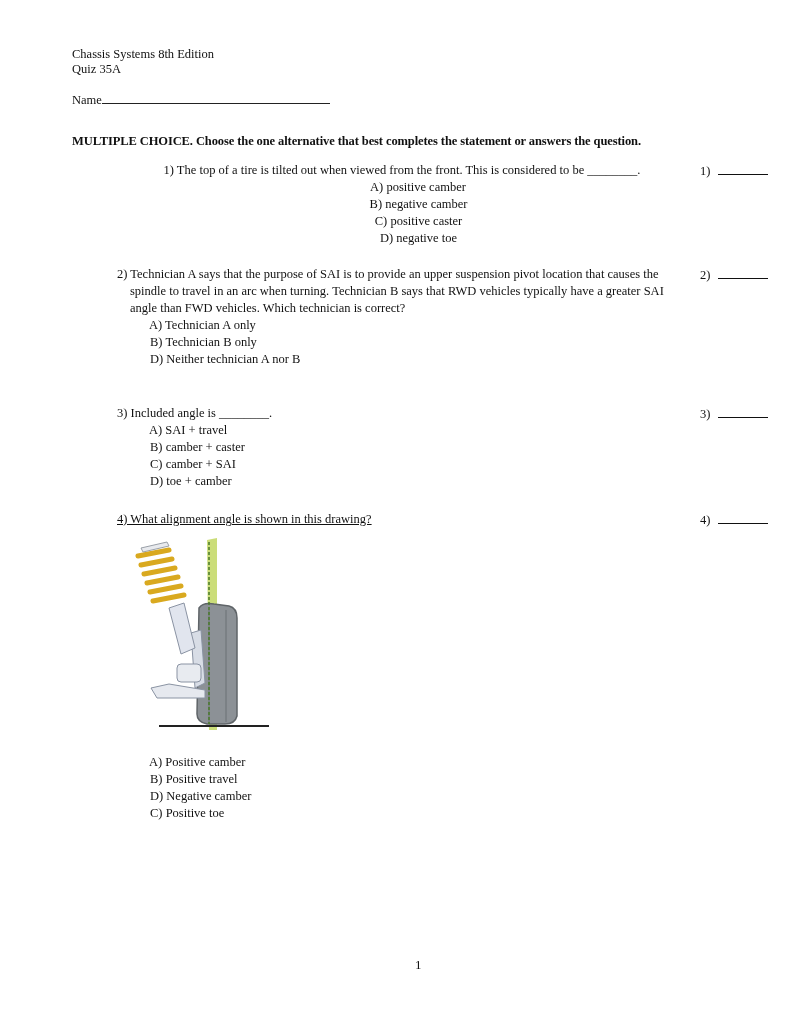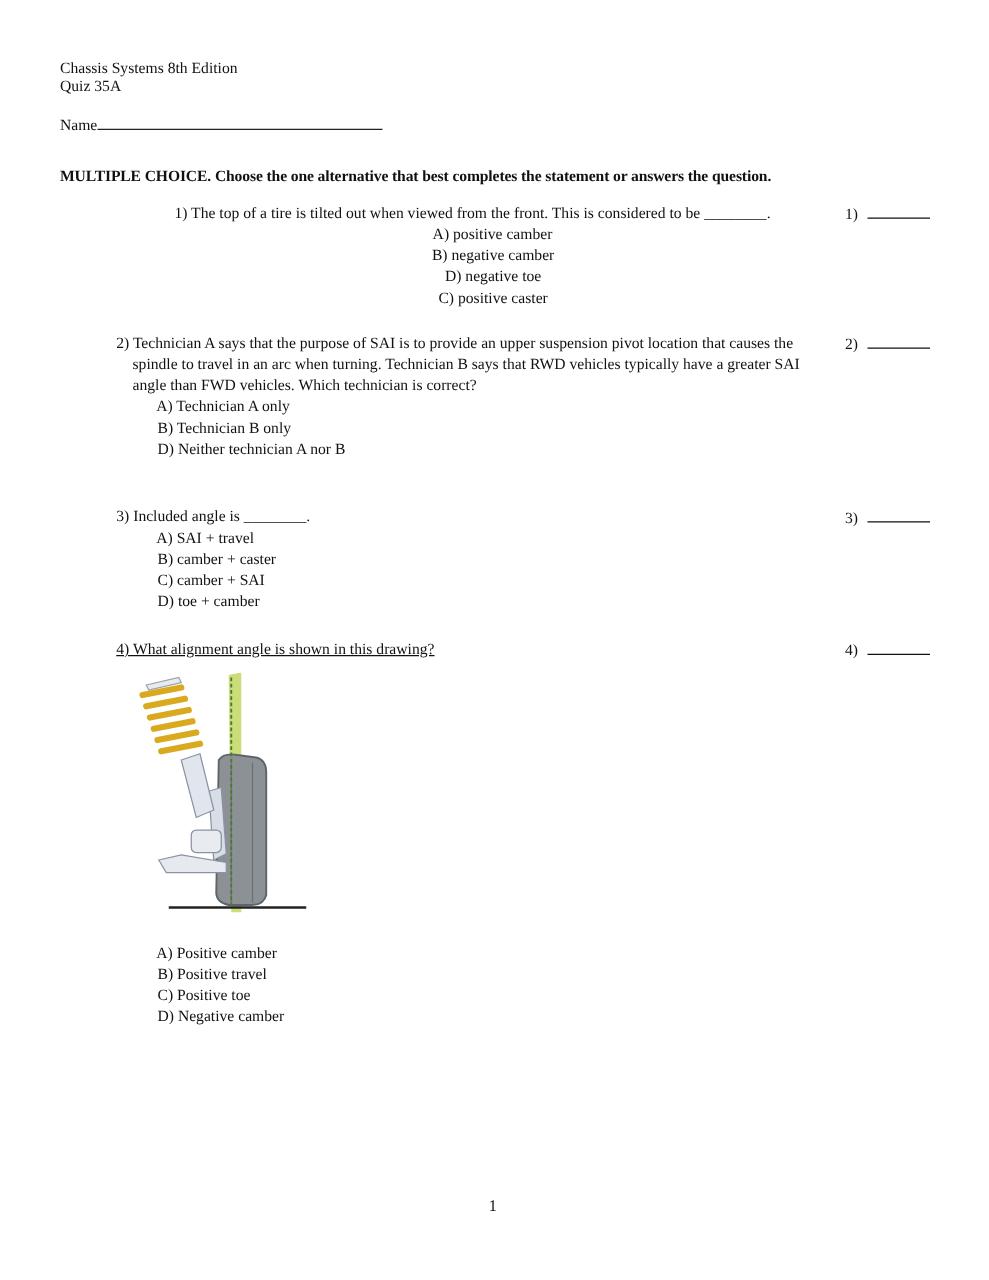--- a/index.html
+++ b/index.html
@@ -1,21 +1,21 @@
 <!DOCTYPE html>
 <html><head>
 <meta charset="utf-8">
 <style>
   html, body { margin: 0; padding: 0; background: #ffffff; }
   body {
     width: 791px; height: 1024px; position: relative; overflow: hidden;
     font-family: "Liberation Serif", "DejaVu Serif", serif;
     color: #111111; font-size: 13px;
   }
-  .abs { position: absolute; }
+  .abs { position: absolute; margin-left: 24px; }
   .hdr { left: 48px; font-size: 12.5px; line-height: 15px; }
   .name-line { display: inline-block; width: 228px; border-bottom: 1px solid #222; height: 12px; vertical-align: baseline; }
   .instr { left: 48px; top: 134px; font-weight: bold; font-size: 12.5px; letter-spacing: -0.1px; }
   .q { left: 93px; width: 570px; font-size: 12.5px; line-height: 17px; }
   .q .stem { padding-left: 13px; text-indent: -13px; }
   .opt { padding-left: 32px; line-height: 17px; }
   .opt.b, .opt.c, .opt.d { padding-left: 33px; }
   .ans { left: 676px; font-size: 12.5px; }
   .ans .blank { display: inline-block; width: 50px; border-bottom: 1.5px solid #111; margin-left: 8px; height: 11px; vertical-align: baseline; }
   .pg { left: 391px; top: 957px; font-size: 13px; }
@@ -30,22 +30,22 @@
 <div class="abs hdr" style="top:91px;">
   <span>Name</span><span class="name-line"></span>
 </div>
 
 <div class="abs instr">MULTIPLE CHOICE.  Choose the one alternative that best completes the statement or answers the question.</div>
 
 <div class="abs q" style="top:162px;text-align:center;">
   <div class="stem">1) The top of a tire is tilted out when viewed from the front. This is considered to be ________.</div>
   <div class="opt">A) positive camber</div>
   <div class="opt b">B) negative camber</div>
+  <div class="opt c">C) positive caster</div>
   <div class="opt d">D) negative toe</div>
-  <div class="opt c">C) positive caster</div>
 </div>
 <div class="abs ans" style="top:163px;">
   <span>1)</span><span class="blank"></span>
 </div>
 
 <div class="abs q" style="top:266px;">
   <div class="stem" style="width:560px;">2) Technician A says that the purpose of SAI is to provide an upper suspension pivot location that causes the spindle to travel in an arc when turning. Technician B says that RWD vehicles typically have a greater SAI angle than FWD vehicles. Which technician is correct?</div>
   <div class="opt">A) Technician A only</div>
   <div class="opt b">B) Technician B only</div>
   <div class="opt d">D) Neither technician A nor B</div>
@@ -101,17 +101,17 @@
     </g>
     <path d="M12,10 L38,4 L40,8 L14,14 Z" fill="#e8eaee" stroke="#9aa0a8" stroke-width="1"></path>
 
     <line x1="30" y1="188" x2="140" y2="188" stroke="#222" stroke-width="2"></line>
   </svg>
 </div>
 
 <div class="abs q q4opts">
   <div class="opt">A) Positive camber</div>
   <div class="opt b">B) Positive travel</div>
+  <div class="opt d">D) Negative camber</div>
   <div class="opt c">C) Positive toe</div>
-  <div class="opt d">D) Negative camber</div>
 </div>
 
 <div class="abs pg">1</div>
 
 </body></html>

